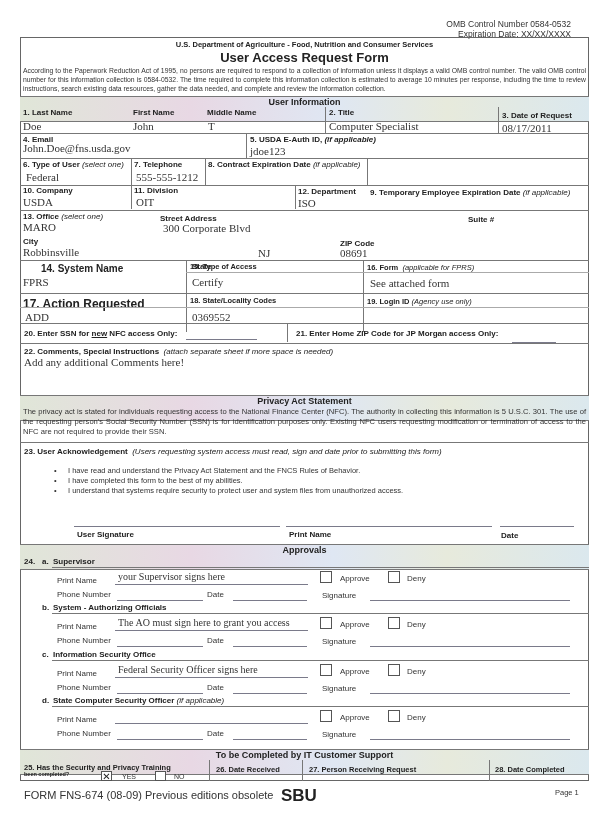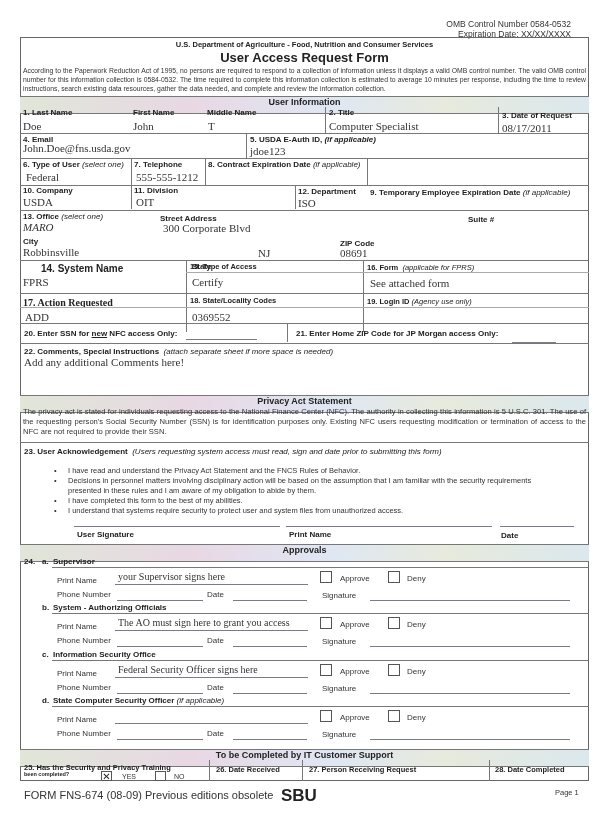--- a/index.html
+++ b/index.html
@@ -5,21 +5,21 @@
   html,body{margin:0;padding:0;background:#fff;}
   body{width:609px;height:820px;position:relative;overflow:hidden;font-family:"Liberation Sans",sans-serif;color:#222;}
   .abs{position:absolute;}
   .lbl{font-family:"Liberation Sans",sans-serif;font-weight:bold;font-size:8px;color:#222;white-space:nowrap;}
   .it{font-style:italic;font-weight:normal;}
   .val{font-family:"Liberation Serif",serif;font-size:11px;color:#333;white-space:nowrap;}
   .small{font-size:7.2px;line-height:8.8px;color:#333;}
   .box{position:absolute;border:1px solid #777;box-sizing:border-box;}
   .hl{position:absolute;height:0;border-top:1px solid #777;}
   .vl{position:absolute;width:0;border-left:1px solid #777;}
-  .band{position:absolute;left:20px;width:569px;height:18px;background:linear-gradient(90deg,#e0e6d8 0%,#e8d8e4 30%,#dfe7f3 55%,#e7eadc 75%,#dbe8ee 100%);border-top:1px solid #777;border-bottom:1px solid #777;box-sizing:border-box;}
+  .band{position:absolute;left:20px;width:569px;height:26px;background:linear-gradient(90deg,#e0e6d8 0%,#e8d8e4 30%,#dfe7f3 55%,#e7eadc 75%,#dbe8ee 100%);border-top:1px solid #777;border-bottom:1px solid #777;box-sizing:border-box;}
   .band span{position:absolute;left:0;right:0;text-align:center;top:0;font-weight:bold;font-size:9px;line-height:10px;}
   .uline{position:absolute;height:0;border-top:1px solid #7a7a8a;}
   .cb{position:absolute;width:12px;height:12px;border:1px solid #555;box-sizing:border-box;background:#fff;}
   .plain{font-size:8px;color:#333;white-space:nowrap;}
   .sig{font-family:"Liberation Serif",serif;font-size:10px;color:#333;white-space:nowrap;}
   ul.ack{margin:8px;padding:0;list-style:none;}
   ul.ack li{position:relative;padding-left:24px;font-size:7.5px;line-height:10px;color:#333;}
   ul.ack li:before{content:"\2022";position:absolute;left:10px;top:0;}
 </style>
 </head>
@@ -76,21 +76,21 @@
 <div class="abs val" style="left:23px;top:196px;">USDA</div>
 <div class="vl" style="left:131px;top:185px;height:24px;"></div>
 <div class="abs lbl" style="left:134px;top:186px;">11. Division</div>
 <div class="abs val" style="left:136px;top:196px;">OIT</div>
 <div class="vl" style="left:295px;top:185px;height:24px;"></div>
 <div class="abs lbl" style="left:298px;top:187px;">12. Department</div>
 <div class="abs val" style="left:298px;top:197px;">ISO</div>
 <div class="hl" style="left:20px;width:569px;top:210px;"></div>
 
 <div class="abs lbl" style="left:23px;top:212px;"><span>13. Office</span> <span class="it">(select one)</span></div>
-<div class="abs val" style="left:23px;top:221px;font-style:italic;">MARO</div>
+<div class="abs val" style="left:23px;top:221px;">MARO</div>
 <div class="abs lbl" style="left:160px;top:214px;">Street Address</div>
 <div class="abs val" style="left:163px;top:222px;">300 Corporate Blvd</div>
 <div class="abs lbl" style="left:468px;top:215px;">Suite #</div>
 <div class="abs val" style="left:470px;top:222px;"></div>
 <div class="abs lbl" style="left:23px;top:237px;">City</div>
 <div class="abs val" style="left:23px;top:246px;">Robbinsville</div>
 <div class="abs lbl" style="left:192px;top:237px;margin-top:25px;">State</div>
 <div class="abs val" style="left:258px;top:247px;">NJ</div>
 <div class="abs lbl" style="left:340px;top:239px;">ZIP Code</div>
 <div class="abs val" style="left:340px;top:247px;">08691</div>
@@ -100,21 +100,21 @@
 <div class="abs val" style="left:23px;top:276px;">FPRS</div>
 <div class="vl" style="left:186px;top:260px;height:72px;"></div>
 <div class="abs lbl" style="left:190px;top:262px;font-size:7.5px;">15. Type of Access</div>
 <div class="abs val" style="left:192px;top:276px;">Certify</div>
 <div class="vl" style="left:363px;top:260px;height:72px;"></div>
 <div class="abs lbl" style="left:367px;top:263px;font-size:7.5px;"><span>16. Form</span>&nbsp; <span class="it">(applicable for FPRS)</span></div>
 <div class="abs val" style="left:370px;top:277px;">See attached form</div>
 <div class="hl" style="left:186px;width:403px;top:272px;border-color:#aaa;"></div>
 <div class="hl" style="left:20px;width:569px;top:293px;"></div>
 
-<div class="abs lbl" style="left:23px;top:297px;font-size:10px;font-family:Liberation Serif, serif;">17. Action Requested</div>
+<div class="abs lbl" style="left:23px;top:297px;font-size:12px;">17. Action Requested</div>
 <div class="abs val" style="left:25px;top:311px;">ADD</div>
 <div class="abs lbl" style="left:190px;top:296px;font-size:7.5px;">18. State/Locality Codes</div>
 <div class="abs val" style="left:192px;top:311px;">0369552</div>
 <div class="abs lbl" style="left:367px;top:297px;font-size:7.5px;"><span>19. Login ID</span> <span class="it">(Agency use only)</span></div>
 <div class="abs val" style="left:370px;top:311px;"></div>
 <div class="hl" style="left:20px;width:569px;top:307px;border-color:#aaa;"></div>
 <div class="hl" style="left:20px;width:569px;top:323px;"></div>
 
 <div class="abs lbl" style="left:24px;top:329px;"><span>20.  Enter SSN for </span><u>new</u><span> NFC access Only:</span></div>
 <div class="uline" style="left:186px;width:71px;top:339px;"></div>
@@ -128,21 +128,20 @@
 
 <div class="band" style="top:395px;">
     <span>Privacy Act Statement</span>
   </div>
 <div class="abs small" style="left:23px;width:563px;top:407px;text-align:justify;font-size:7.6px;line-height:10px;">The privacy act is stated for individuals requesting access to the National Finance Center (NFC). The authority in collecting this information is 5 U.S.C. 301.  The use of the requesting person's Social Security Number (SSN) is for identification purposes only.  Existing NFC users requesting modification or termination of access to the NFC are not required to provide their SSN.</div>
 <div class="hl" style="left:20px;width:569px;top:442px;"></div>
 
 <div class="abs lbl" style="left:24px;top:447px;"><span>23.  User Acknowledgement</span>&nbsp; <span class="it">(Users requesting system access must read, sign and date prior to submitting this form)</span></div>
 <ul class="ack abs" style="left:36px;top:458px;width:520px;">
   <li>I have read and understand the Privacy Act Statement and the FNCS Rules of Behavior.</li>
-  <li>Decisions in personnel matters involving disciplinary action will be based on the assumption that I am familiar with the security requirements presented in these rules and I am aware of my obligation to abide by them.</li>
   <li>I have completed this form to the best of my abilities.</li>
   <li>I understand that systems require security to protect user and system files from unauthorized access.</li>
 </ul>
 <div class="uline" style="left:74px;width:206px;top:526px;"></div>
 <div class="uline" style="left:286px;width:206px;top:526px;"></div>
 <div class="uline" style="left:500px;width:74px;top:526px;"></div>
 <div class="abs lbl" style="left:77px;top:530px;">User Signature</div>
 <div class="abs lbl" style="left:289px;top:530px;">Print Name</div>
 <div class="abs lbl" style="left:501px;top:531px;">Date</div>
 

